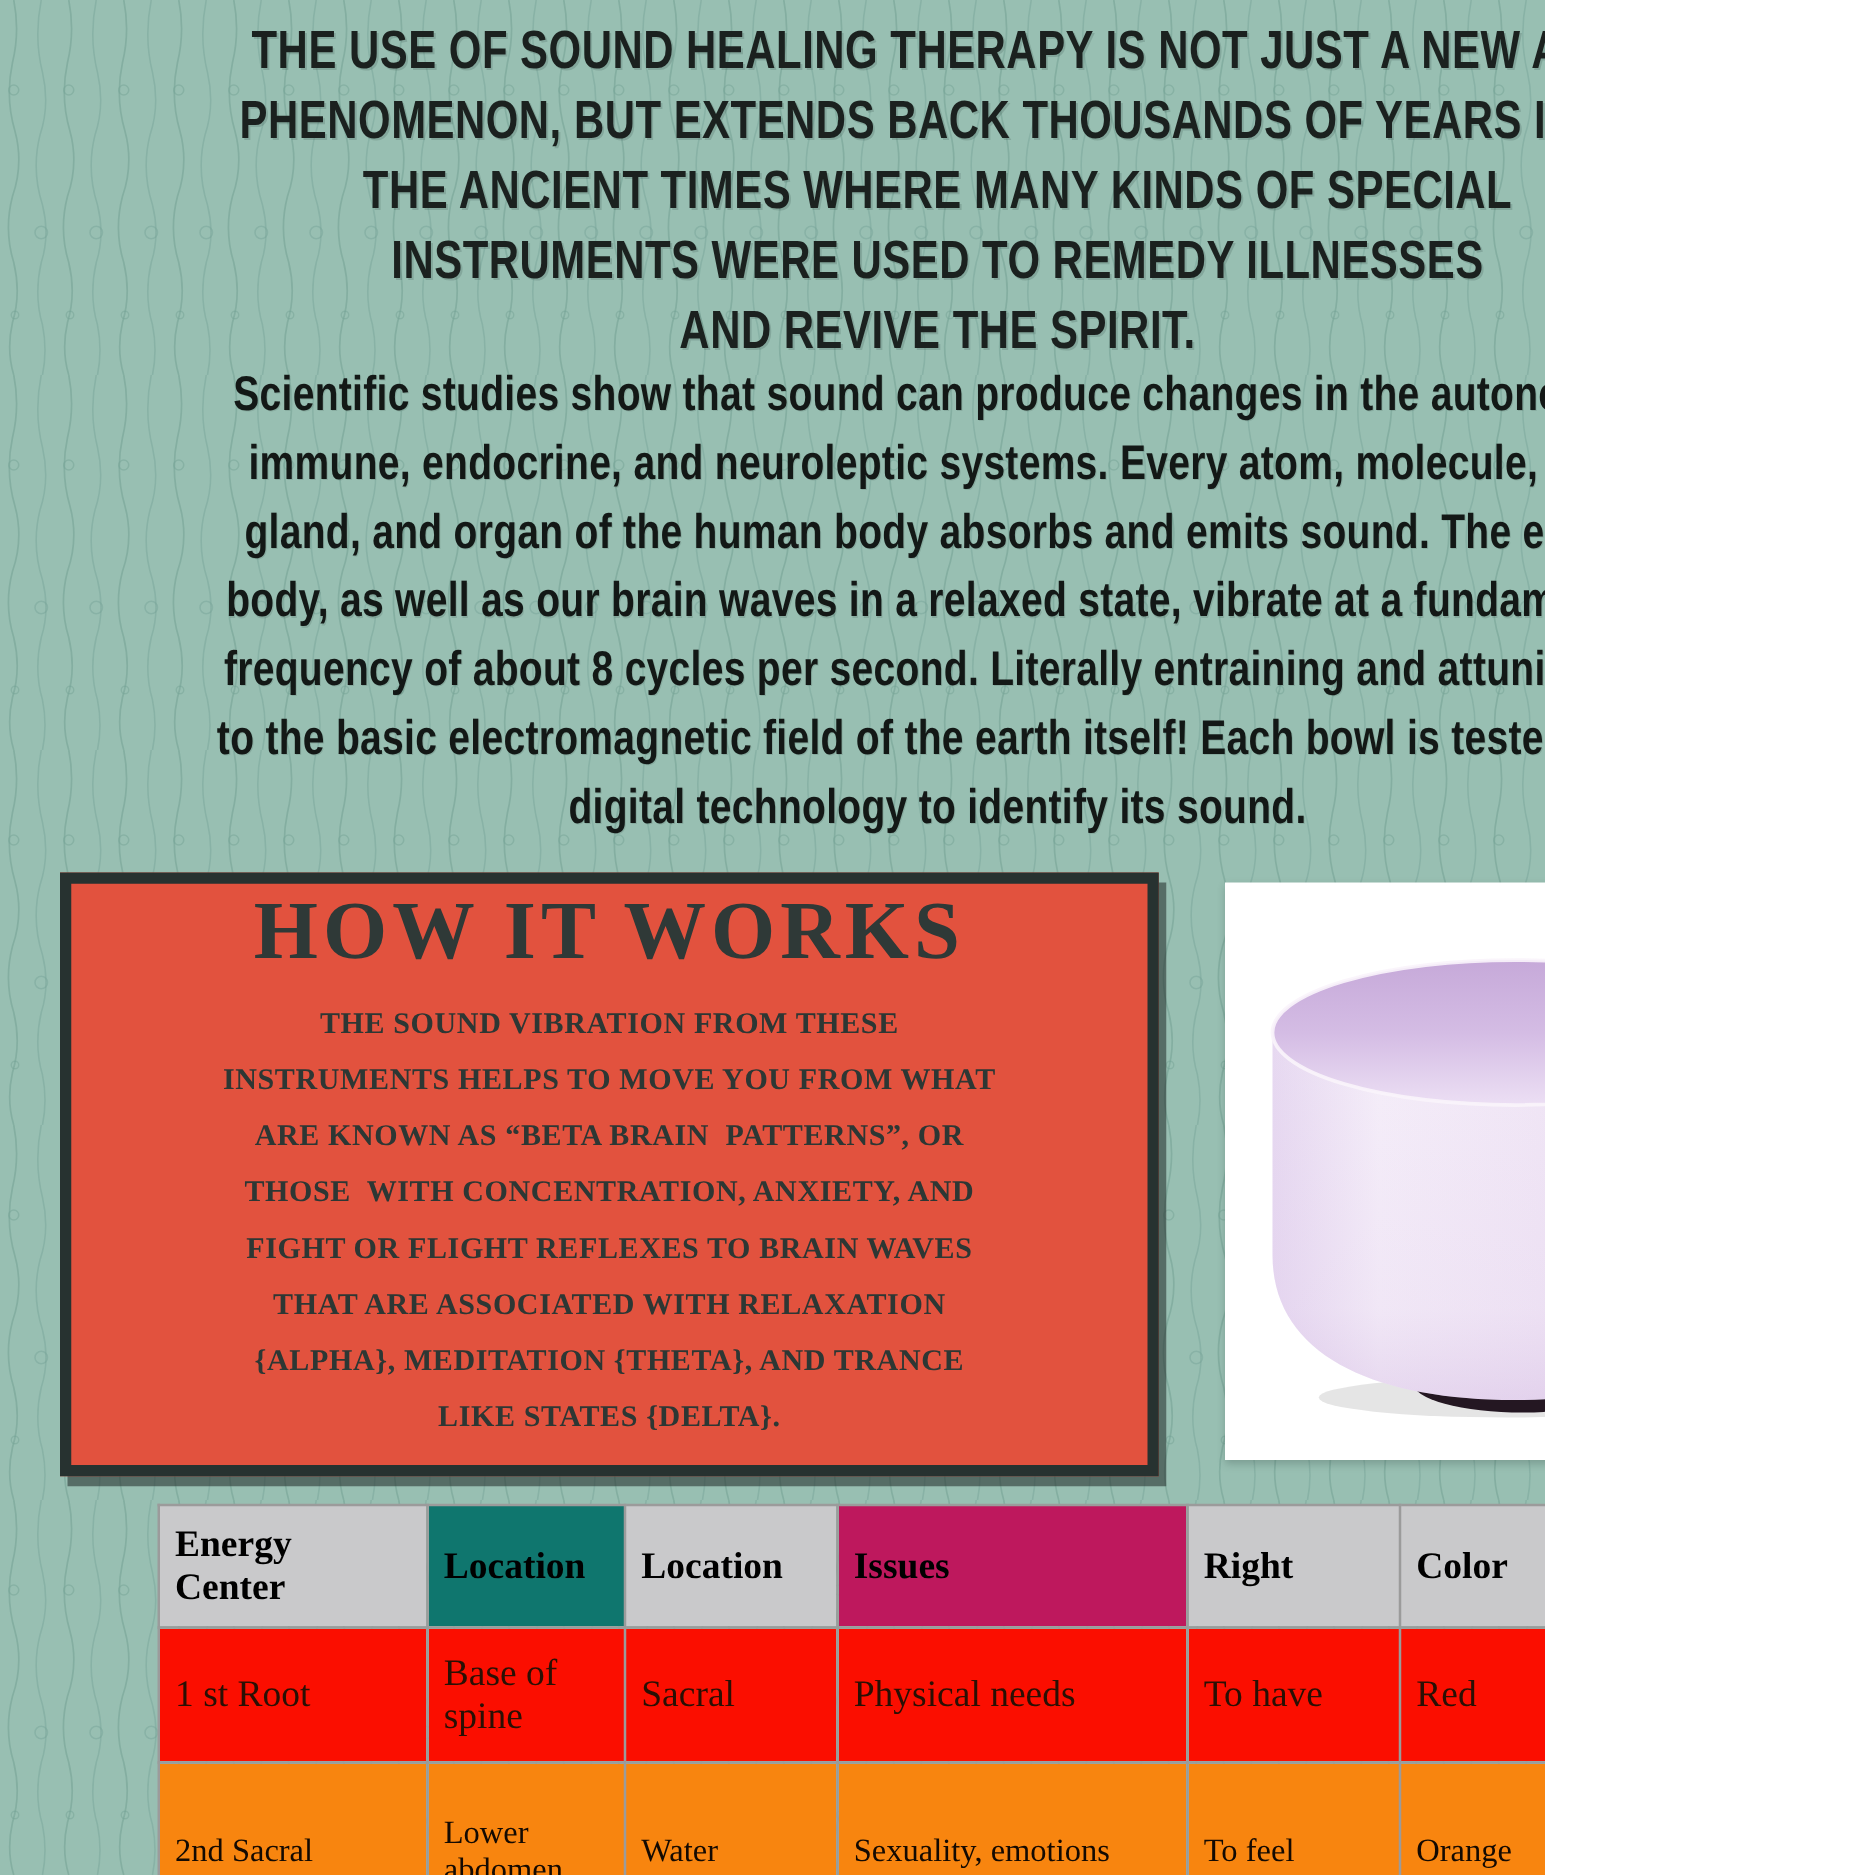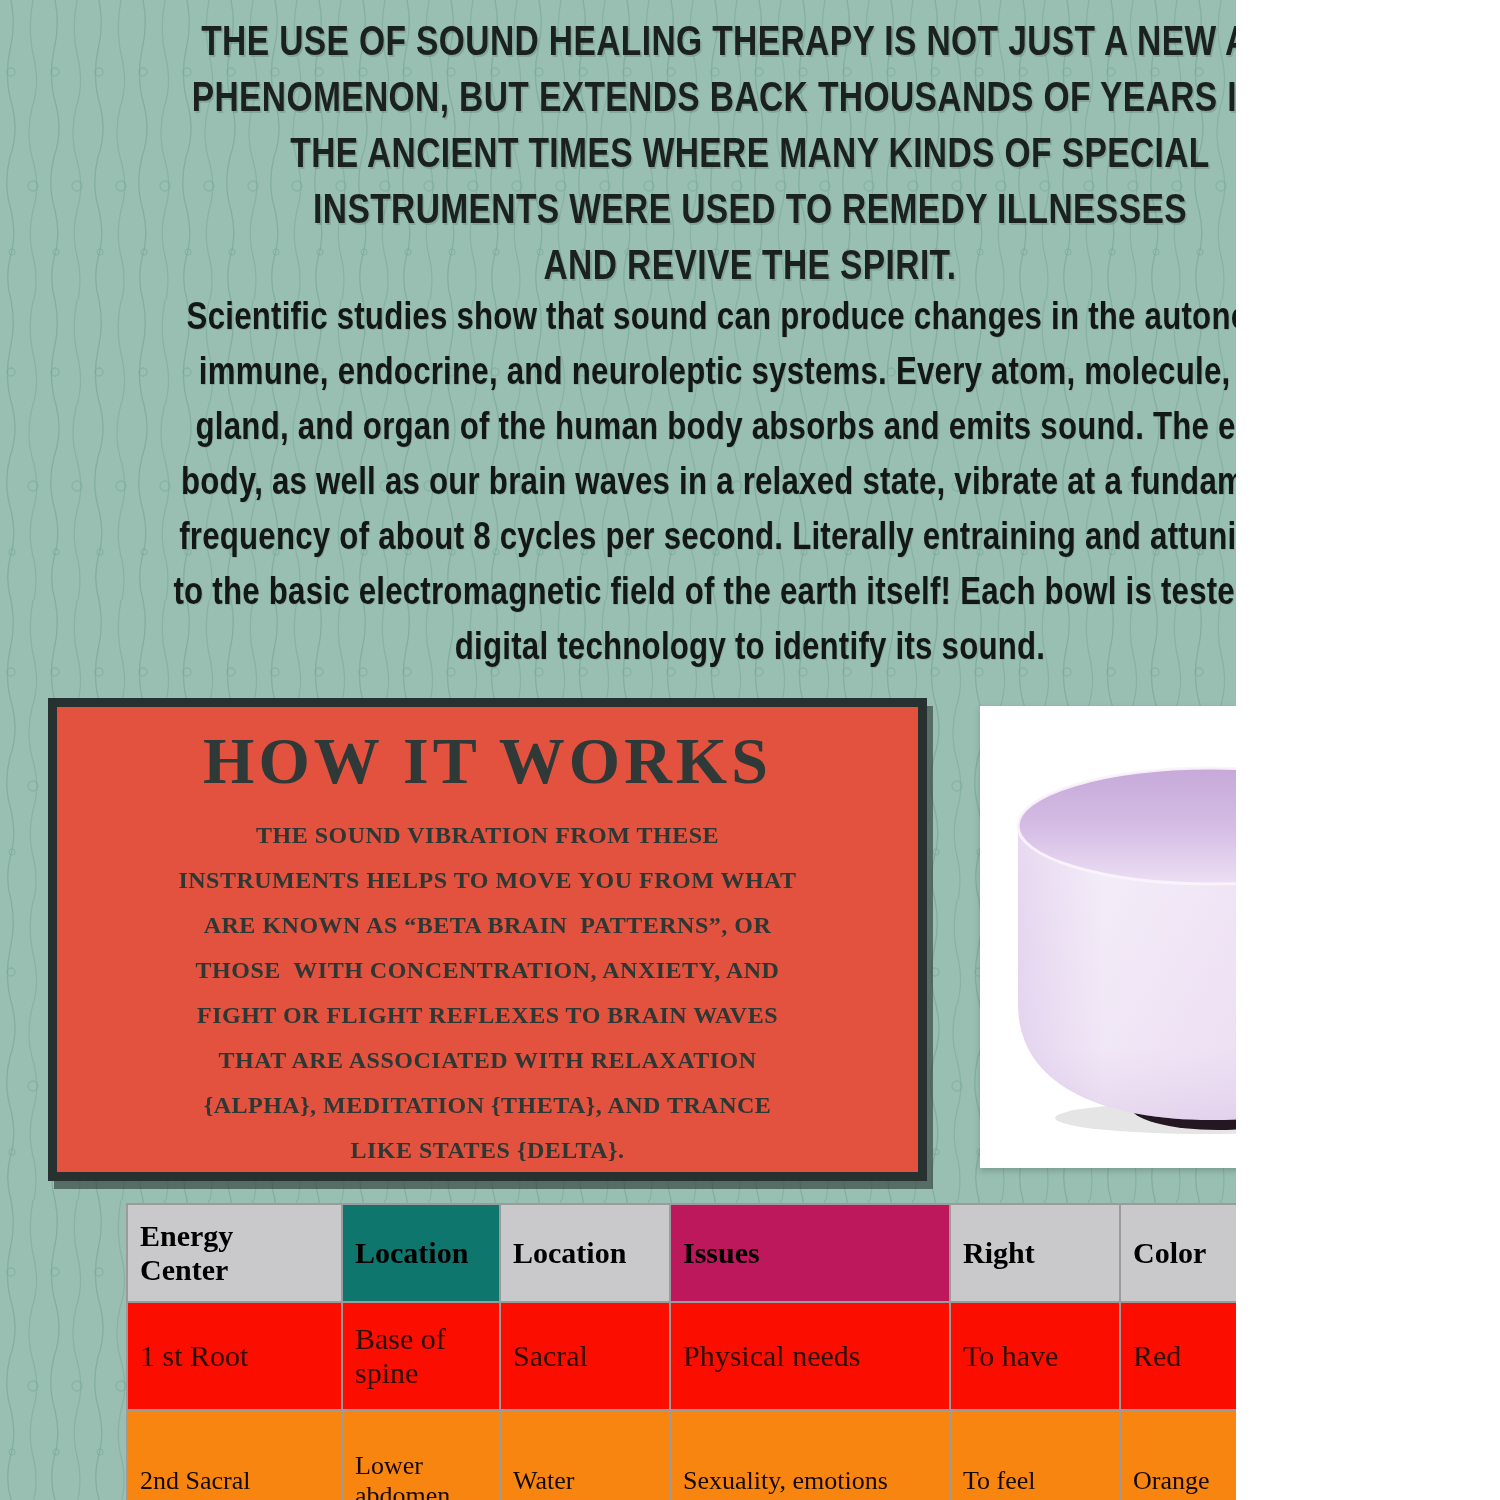--- a/index.html
+++ b/index.html
@@ -33,21 +33,20 @@
   
   .how-box{
     position:absolute;left:48px;top:698px;width:879px;height:483px;
     box-sizing:border-box;
     background:#e2523e;
     border:9px solid #273230;
     box-shadow:6px 8px 0 rgba(32,42,40,.55);
     text-align:center;
   }
   .how-title{
-    margin-top:16px;
     font-family:"Liberation Serif", serif;
     font-weight:bold;font-size:66px;letter-spacing:4px;
     color:#2f3937;
   }
   .how-body{
     margin-top:14px;
     font-family:"Liberation Serif", serif;
     font-weight:bold;font-size:24px;line-height:45px;letter-spacing:.5px;
     white-space:pre;color:#2d3734;
   }

